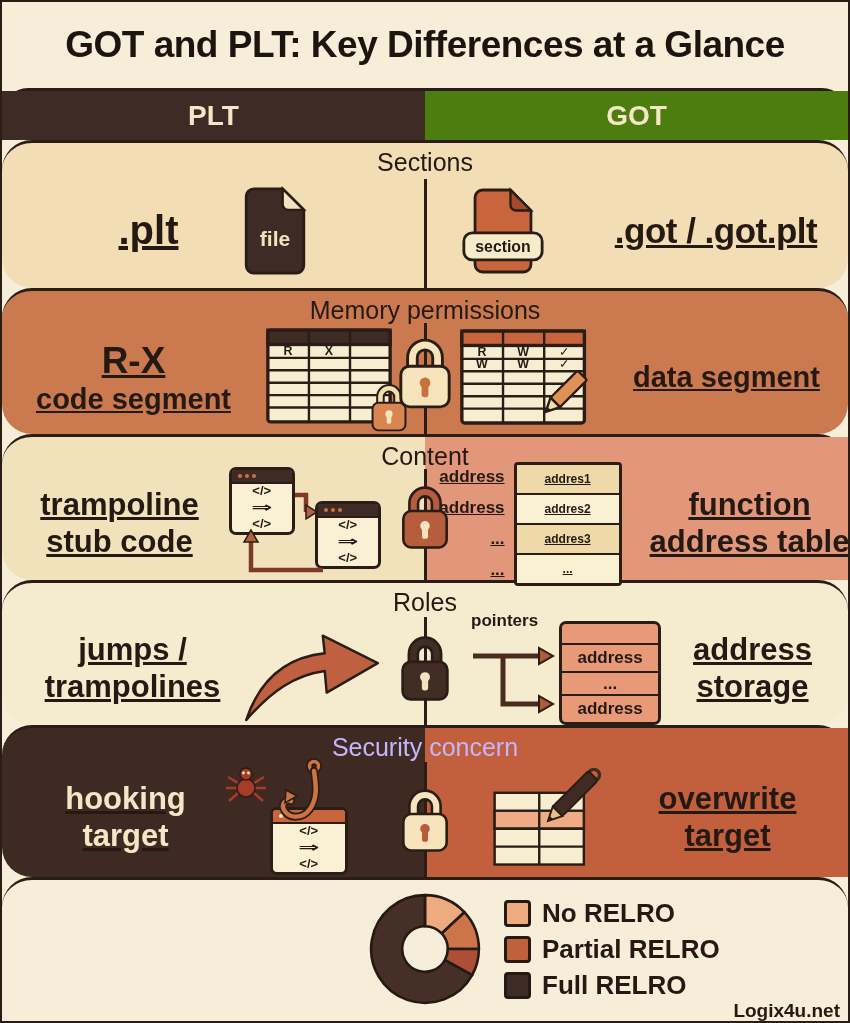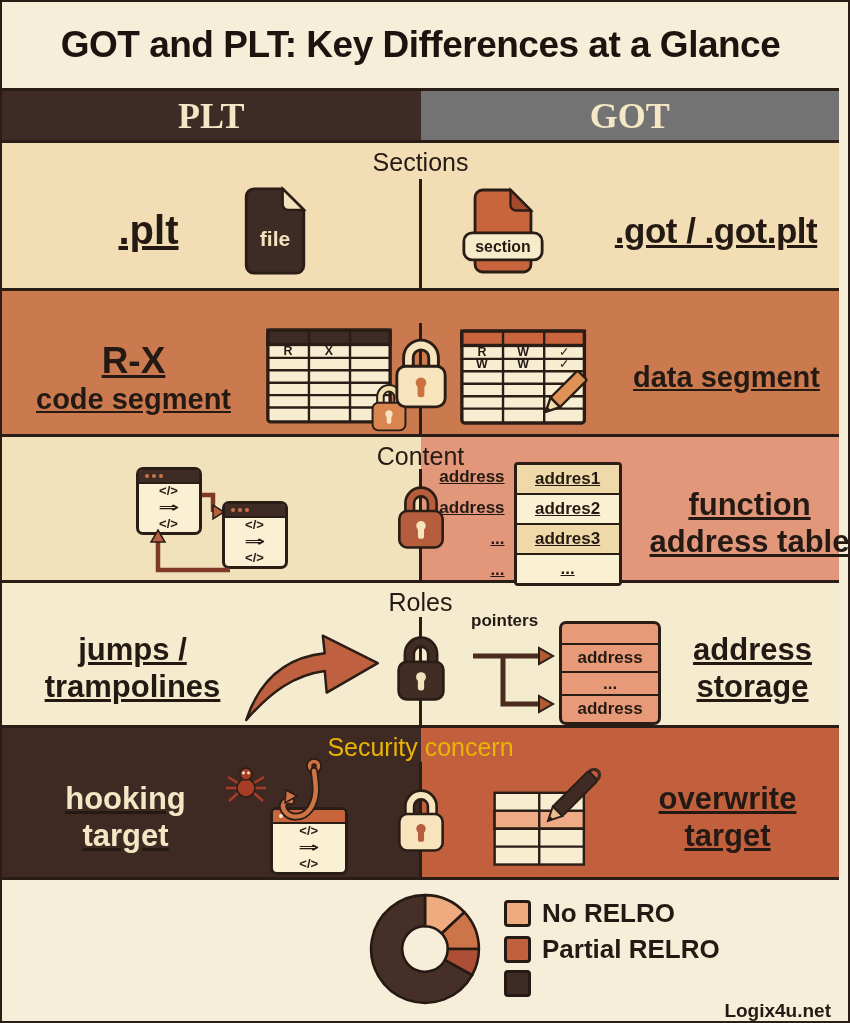--- a/index.html
+++ b/index.html
@@ -2,39 +2,39 @@
 <html><head>
 <meta charset="utf-8">
 <style>
   html,body{margin:0;padding:0;background:#d8d0b8;}
   .canvas{
     position:relative;width:850px;height:1023px;margin:0 auto;
     background:#f6eed8;overflow:hidden;box-sizing:border-box;
     border:2px solid #2a1d16;
     font-family:"Liberation Sans","DejaVu Sans",sans-serif;color:#241a13;
   }
-  .row{position:absolute;left:0;right:9px;box-sizing:border-box;border-top:3px solid #2a1d16;}
+  .row{position:absolute;left:0;right:0;box-sizing:border-box;border-top:3px solid #2a1d16;border-radius:30px;}
   .r-title{top:0;height:86px;border-top:none;display:flex;align-items:center;justify-content:center;}
   .title{font-size:37px;font-weight:bold;letter-spacing:-0.5px;color:#1d140f;}
   .r-header{top:86px;height:52px;display:flex;}
   .hdr-half{width:50%;display:flex;align-items:center;justify-content:center;
-    font-size:36px;font-weight:bold;color:#f4e7c5;font-family:Liberation Serif, serif;}
+    font-size:28px;font-weight:bold;color:#f4e7c5;}
   .hdr-plt{background:#3e2b25;}
-  .hdr-got{background:#737373;}
+  .hdr-got{background:#4d7c0f;}
   .r-sections{top:138px;height:148px;background:#f2ddb5;}
   .r-memory{top:286px;height:146px;background:#cb7a4f;}
   .r-content{top:432px;height:146px;background:#f2e2bb;}
   .r-roles{top:578px;height:145px;background:#f5ecd0;}
   .r-security{top:723px;height:152px;background:#3e2a23;}
   .r-footer{top:875px;height:148px;background:#f6eed8;}
   .half-bg{position:absolute;top:0;bottom:0;width:50%;}
   .half-bg.right{left:50%;}
   .row-heading{position:absolute;top:5px;left:0;width:100%;text-align:center;
     font-size:25px;font-weight:normal;z-index:5;}
-  .row-heading.cream{color:#eab308;}
+  .row-heading.cream{color:#c4b5fd;}
   .vline{position:absolute;left:50%;margin-left:-1.5px;width:3px;bottom:0;background:#2a1d16;z-index:1;}
   .cluster{position:absolute;top:30px;bottom:0;display:flex;align-items:center;justify-content:center;z-index:2;text-decoration:underline;}
   .cl-left{left:0;width:425px;}
   .cl-right{left:425px;width:425px;}
   .bigword{font-size:40px;font-weight:bold;}
   .medword{font-size:35px;font-weight:bold;letter-spacing:-0.5px;margin-left:45px;}
   .tblock{text-align:center;font-weight:bold;line-height:1.18;}
   .tblock .t1{font-size:37px;}
   .tblock .t2{font-size:29px;}
   .tblock.lines{font-size:31px;}
@@ -58,21 +58,21 @@
   .hook-diagram{position:relative;width:138px;height:122px;}
   .overlay{position:absolute;left:0;top:0;z-index:4;}
   
   .addr-diagram{position:relative;width:196px;height:124px;display:flex;}
   .addr-labels{width:84px;display:flex;flex-direction:column;}
   .addr-labels div{height:31px;display:flex;align-items:center;justify-content:flex-end;
     padding-right:9px;font-size:17px;font-weight:bold;box-sizing:border-box;}
   .addr-cells{width:108px;border:3px solid #2a1d16;border-radius:4px;box-sizing:border-box;
     display:flex;flex-direction:column;}
   .addr-cells div{flex:1;display:flex;align-items:center;justify-content:center;
-    font-size:17px;font-weight:bold;border-top:2.5px solid #2a1d16;}
+    font-size:12px;font-weight:bold;border-top:2.5px solid #2a1d16;}
   .addr-cells div:first-child{border-top:none;}
   .cell-tan{background:#f0d9a8;}
   .cell-cream{background:#faf0d2;}
   
   .ptr-diagram{position:relative;width:196px;height:116px;}
   .ptr-label{position:absolute;top:0;left:4px;font-size:17px;font-weight:bold;}
   .ptr-table{position:absolute;left:92px;top:10px;width:102px;height:104px;box-sizing:border-box;
     background:#e89a78;border:3px solid #2a1d16;border-radius:7px;
     display:flex;flex-direction:column;overflow:hidden;}
   .ptr-table div{display:flex;align-items:center;justify-content:center;
@@ -121,20 +121,21 @@
         <path d="M44,4 L66,26 H50 a6,6 0 0 1 -6,-6 Z" fill="#a34a2c" stroke="#2a1d16" stroke-width="2.5"></path>
         <rect x="-6" y="50" width="84" height="29" rx="9" fill="#f7ecc9" stroke="#2a1d16" stroke-width="3"></rect>
         <text x="36" y="71" text-anchor="middle" font-size="17" font-weight="bold" fill="#241a13">section</text>
       </svg>
       <span class="medword">.got / .got.plt</span>
     </div>
   </div>
 
   <div class="row r-memory">
     <div class="vline" style="top:32px"></div>
+    <div class="row-heading">Memory permissions</div>
     <div class="cluster cl-left" style="gap:34px">
       <div class="tblock">
         <div class="t1">R-X</div>
         <div class="t2">code segment</div>
       </div>
       <div class="table-wrap">
         <svg width="128" height="98" viewBox="0 0 134 102">
           <rect x="3" y="3" width="128" height="96" rx="3" fill="#f7eed2" stroke="#2a1d16" stroke-width="3.5"></rect>
           <rect x="3" y="3" width="128" height="15" fill="#3e2b25" stroke="#2a1d16" stroke-width="3.5"></rect>
           <line x1="46" y1="3" x2="46" y2="99" stroke="#2a1d16" stroke-width="2.5"></line>
@@ -190,20 +191,24 @@
         <div class="t2">data segment</div>
       </div>
     </div>
   </div>
 
   <div class="row r-content">
     <div class="half-bg right" style="background:#e2977a"></div>
     <div class="vline" style="top:32px"></div>
     <div class="row-heading">Content</div>
     <div class="cluster cl-left" style="gap:28px">
+      <div class="tblock lines">
+        <div>trampoline</div>
+        <div>stub code</div>
+      </div>
       <div class="win-diagram">
         <div class="cw" style="left:2px;top:2px;width:66px;height:68px">
           <div class="cw-bar dark">
             <span class="cw-dot"></span>
               <span class="cw-dot"></span>
               <span class="cw-dot"></span>
           </div>
           <div class="cw-body">
             <span>&lt;/&gt;</span>
             <span class="cw-arrow">⇒</span>
@@ -380,18 +385,19 @@
       <div class="legend-item">
         <span class="swatch" style="background: rgb(238, 171, 128);"></span>
         <span class="legend-label">No RELRO</span>
       </div>
       <div class="legend-item">
         <span class="swatch" style="background: rgb(192, 96, 60);"></span>
         <span class="legend-label">Partial RELRO</span>
       </div>
       <div class="legend-item">
         <span class="swatch" style="background: rgb(62, 43, 38);"></span>
+        <span class="legend-label">Full RELRO</span>
       </div>
     </div>
     <div class="watermark">Logix4u.net</div>
   </div>
 
 </div>
 
 </body></html>

